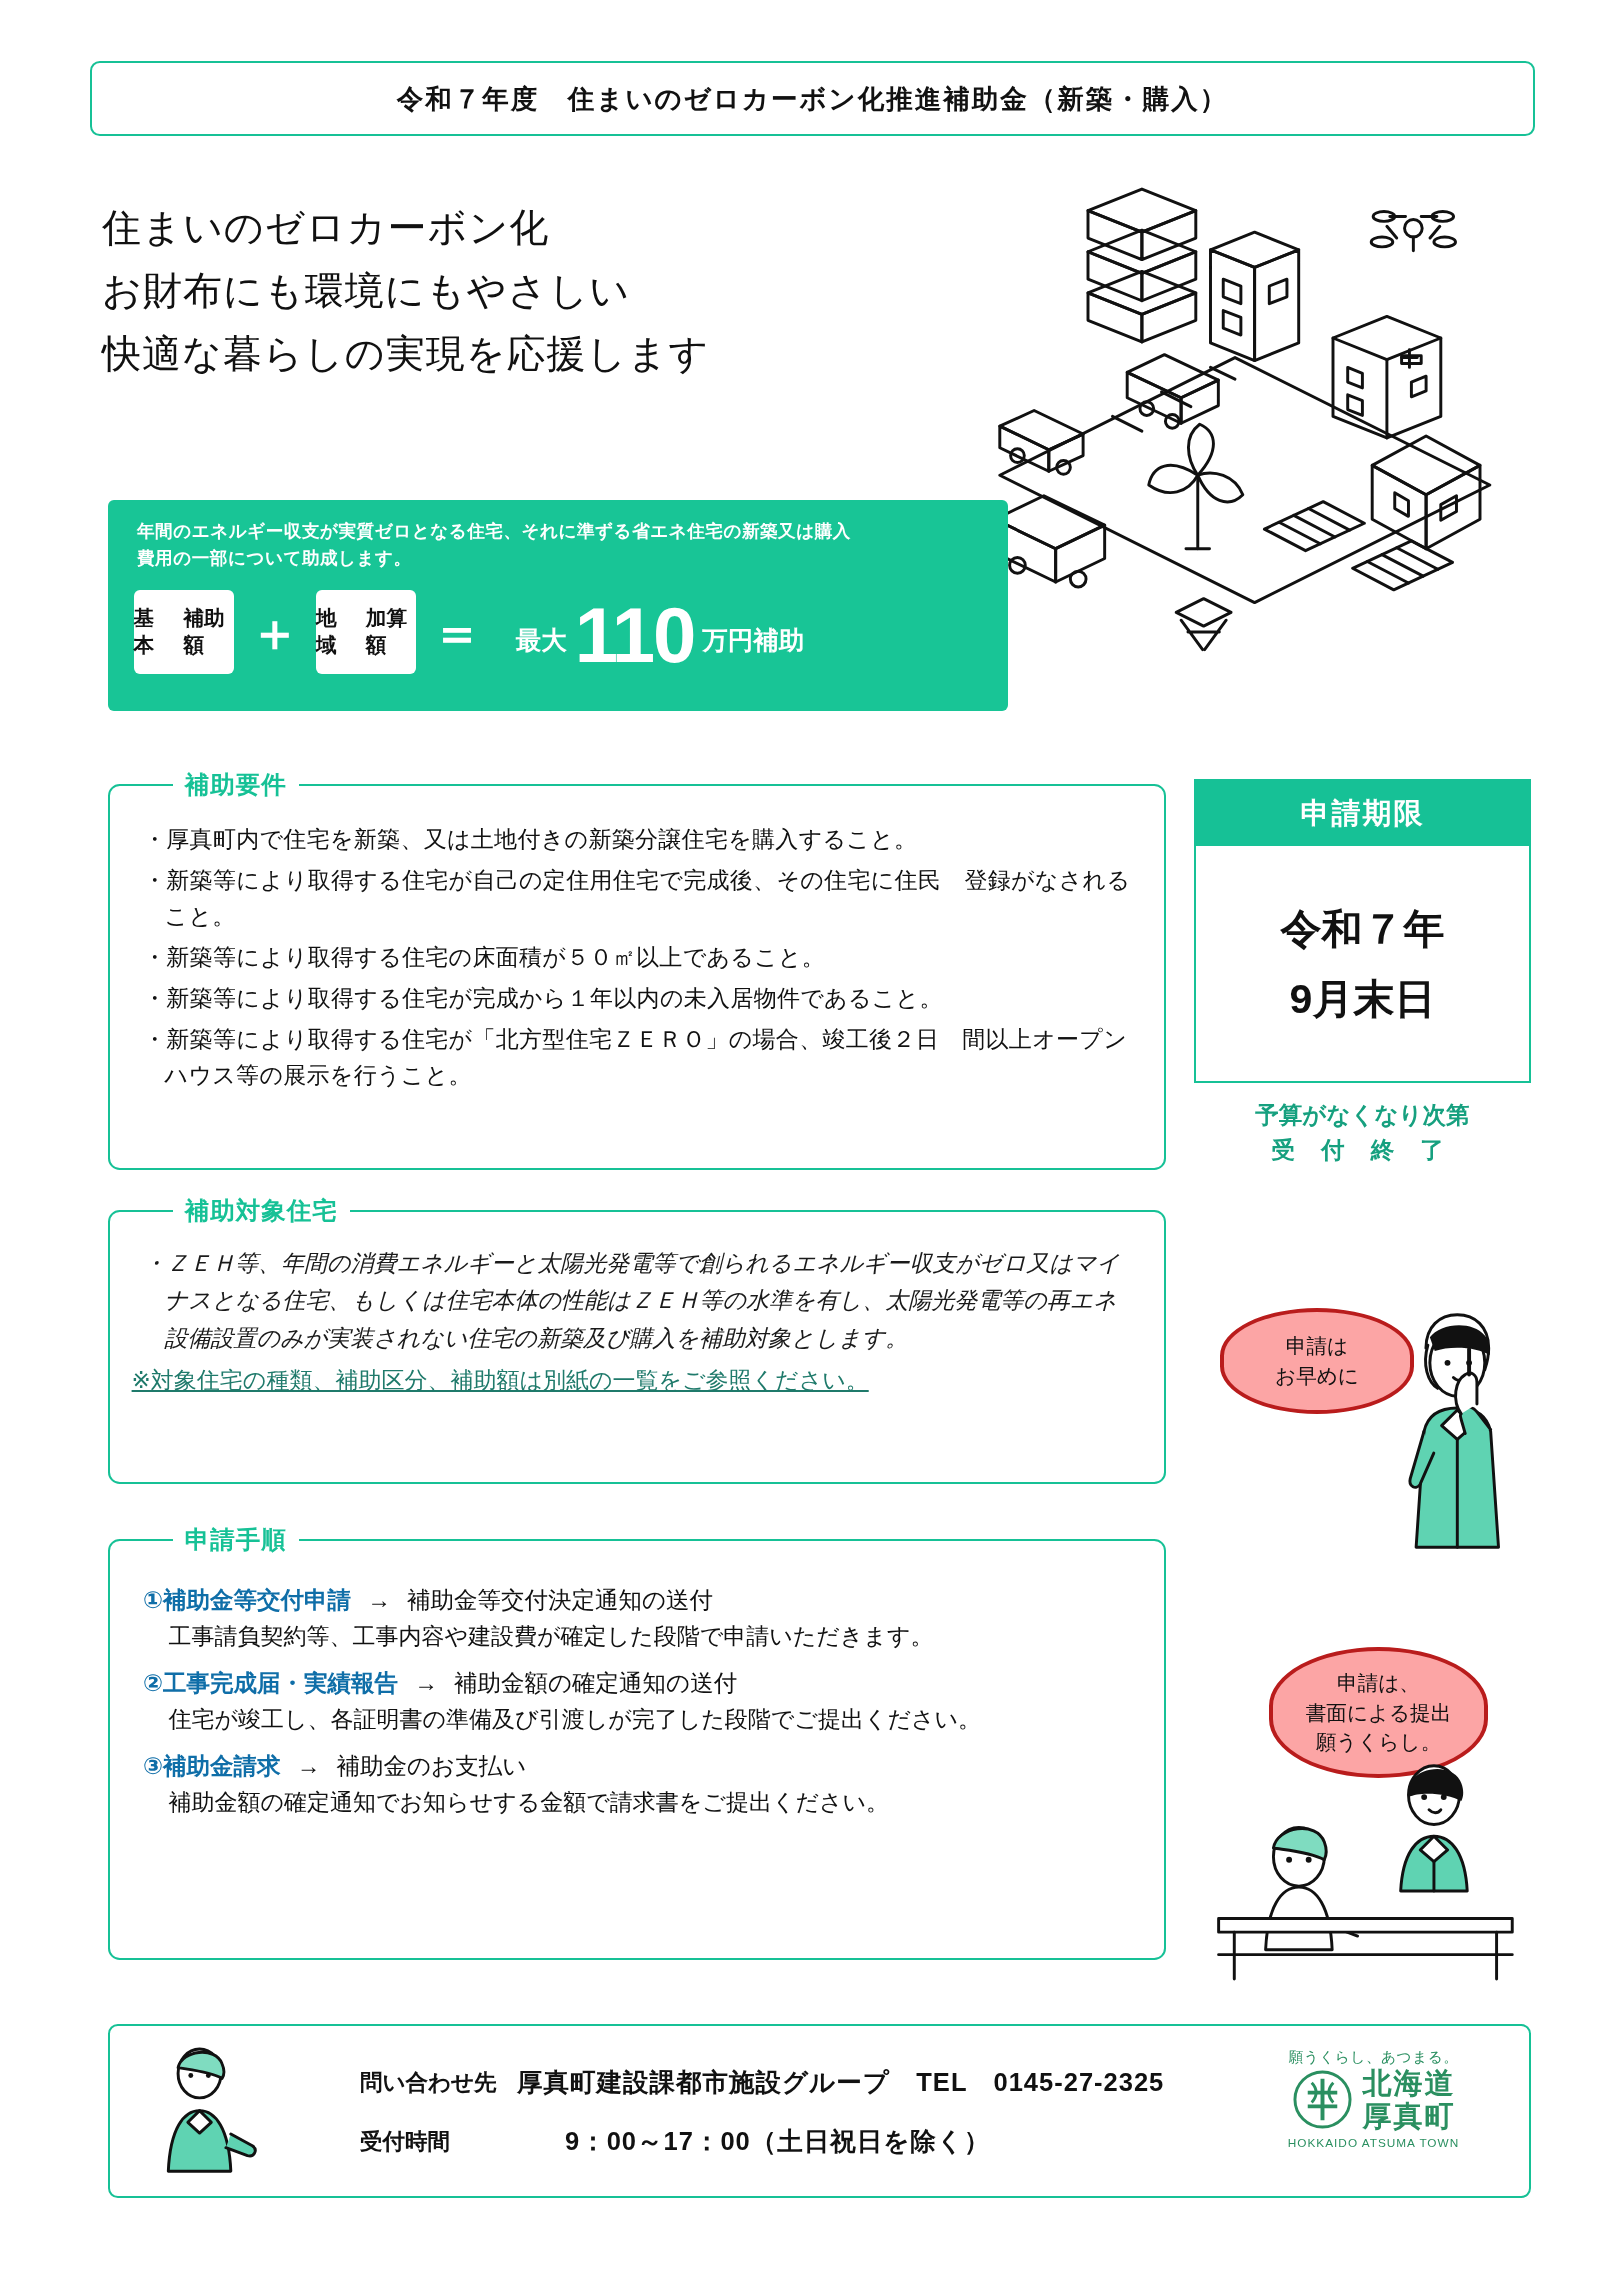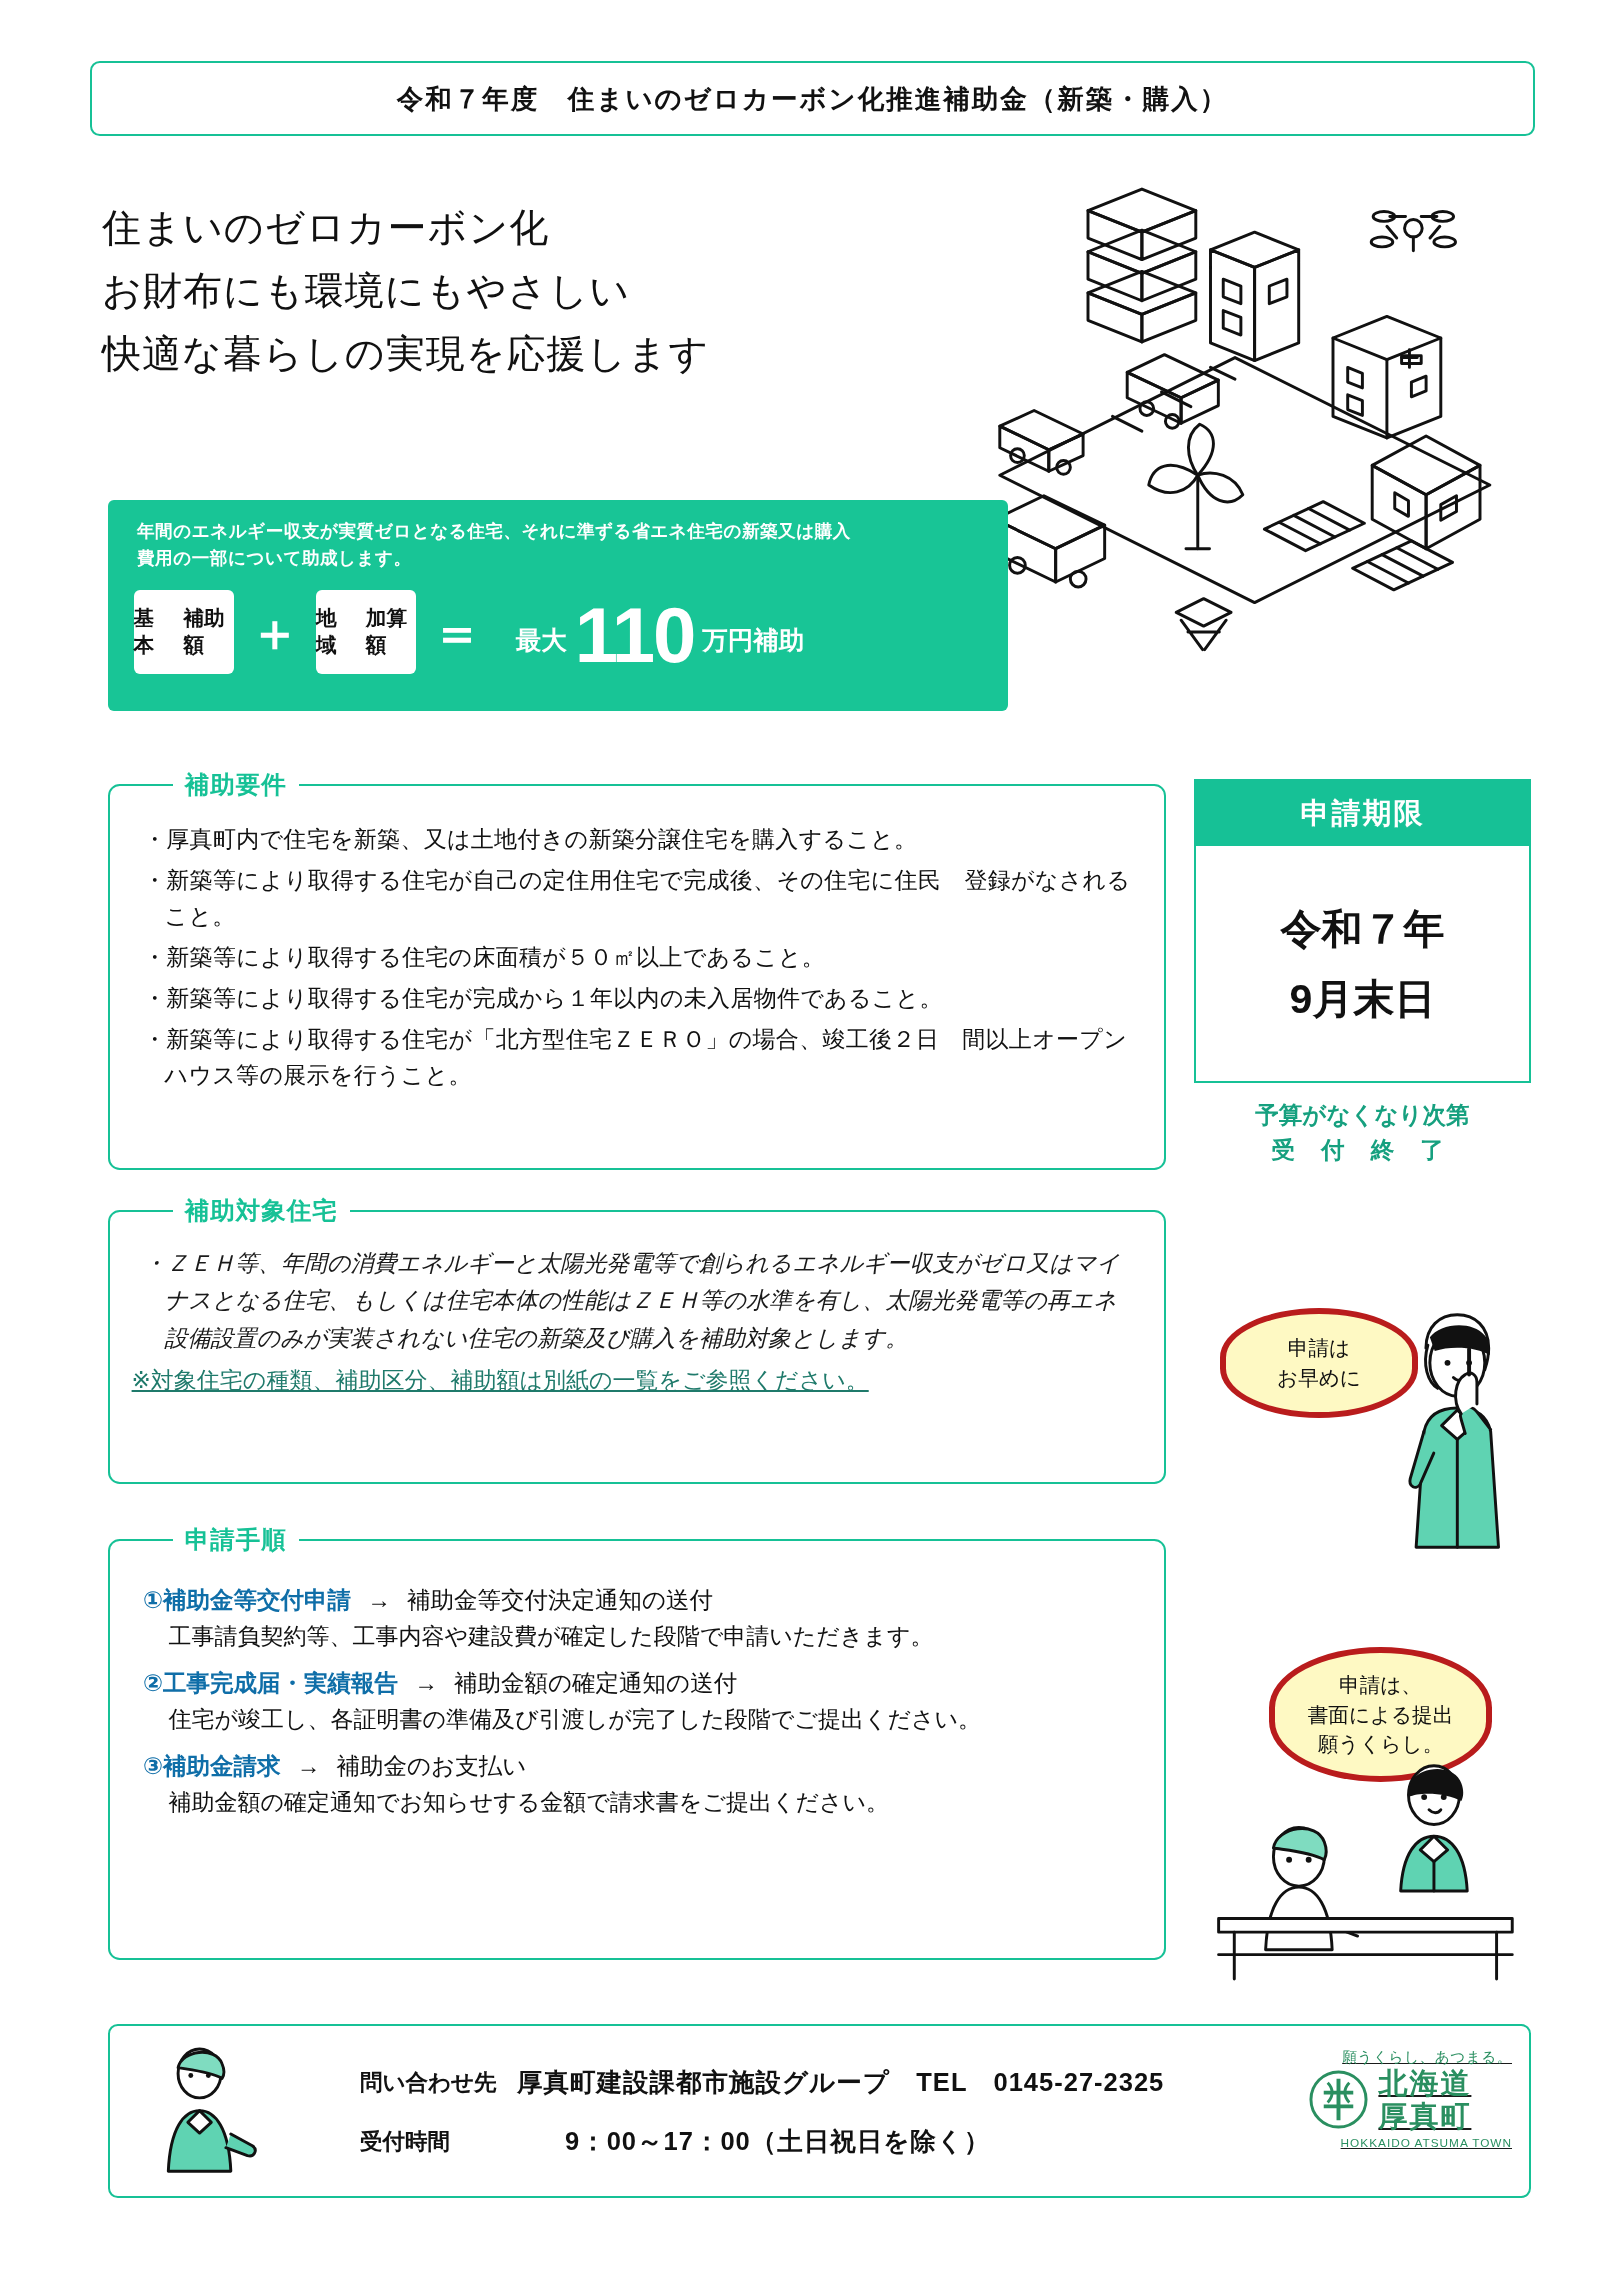--- a/index.html
+++ b/index.html
@@ -95,43 +95,43 @@
     font-size:41px;font-weight:bold;color:#111;line-height:1.7;
   }
   .deadline-sub{
     position:absolute;left:1194px;top:1098px;width:337px;text-align:center;
     color:#16a07f;font-size:23.5px;font-weight:bold;line-height:1.5;
   }
   .deadline-sub .sp{letter-spacing:9.8px;}
 
   
   .bubble{
-    position:absolute;border:6px solid #b91c1c;border-radius:50%/45%;
-    background:#fef9c3;display:flex;align-items:center;justify-content:center;
+    position:absolute;border:4px solid #b91c1c;border-radius:50%/45%;
+    background:#fca5a5;display:flex;align-items:center;justify-content:center;
     text-align:center;font-size:20.6px;line-height:1.45;color:#111;
   }
   #bubble1{left:1220px;top:1308px;width:186px;height:98px;}
   #bubble2{left:1269px;top:1647px;width:211px;height:123px;}
 
   .person-svg{position:absolute;}
 
   
   .footer{
     position:absolute;left:108px;top:2024px;width:1423px;height:174px;
     border:2px solid #16c196;border-radius:9.8px;box-sizing:border-box;
   }
   .footer .lbl{font-size:22.5px;font-weight:bold;color:#111;}
   .footer .val{font-size:25.5px;font-weight:bold;color:#111;letter-spacing:1px;}
   .foot-row{position:absolute;display:flex;align-items:center;}
   #foot-row1{left:250px;top:39px;}
   #foot-row2{left:250px;top:98px;gap:48px;}
   #foot-row1 .lbl{width:157px;}
   #foot-row2 .lbl{width:157px;}
 
-  .logo{position:absolute;right:17px;top:21.6px;width:245px;text-align:right;text-decoration:underline;}
+  .logo{position:absolute;right:33px;top:21.6px;width:245px;text-align:center;}
   .logo .tag{font-size:14.7px;color:#2a8f60;letter-spacing:0.5px;}
   .logo .nm{font-size:29px;font-weight:bold;color:#2a8f60;line-height:1.15;letter-spacing:2px;}
   .logo .en{font-size:11.8px;color:#2a8f60;letter-spacing:1px;margin-top:2.9px;}
   .logo-row{display:flex;align-items:center;justify-content:center;gap:9.8px;}
 </style>
 </head>
 <body>
 
 <div class="page">
 

